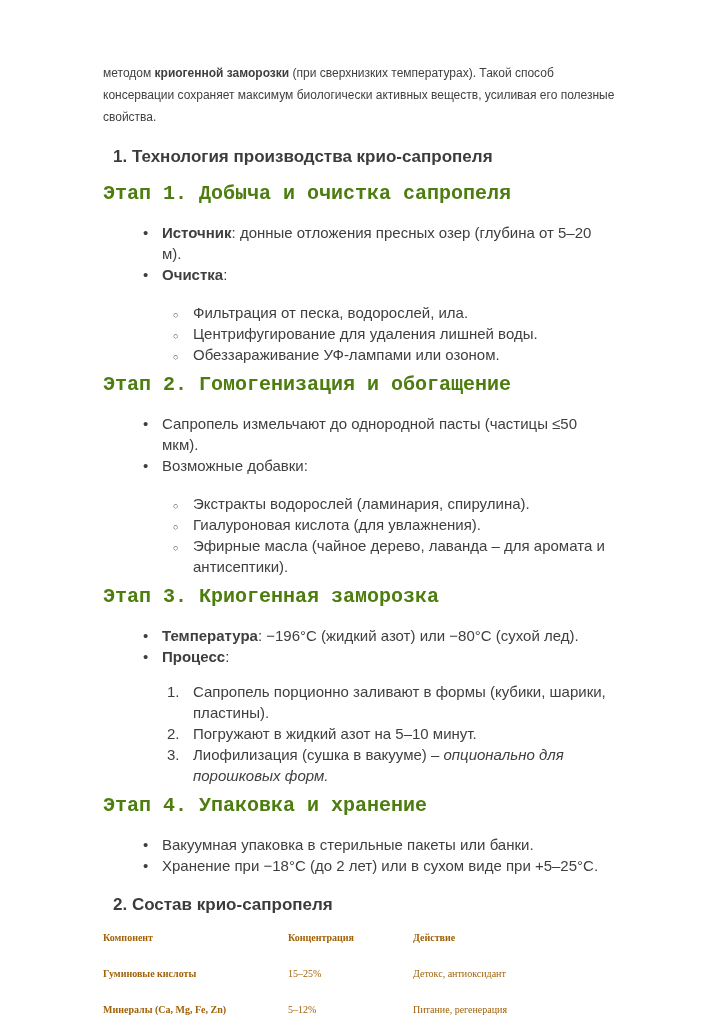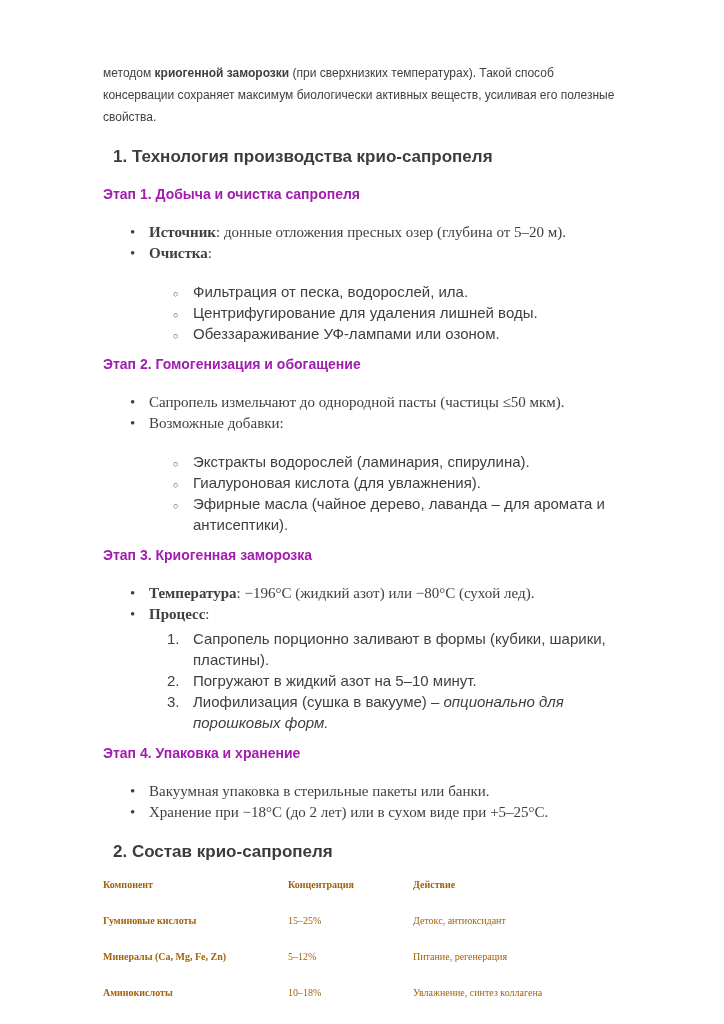--- a/index.html
+++ b/index.html
@@ -9,26 +9,26 @@
     width: 724px;
     height: 1024px;
     background: #ffffff;
     padding: 62px 104px 0 103px;
     font-family: "Liberation Sans", "DejaVu Sans", sans-serif;
     color: #3f3f3f;
     overflow: hidden;
   }
   .para { margin: 0 0 19px; font-size: 12px; line-height: 22px; }
   .h2 { margin: 0 10px 17px; font-size: 17px; line-height: 20px; font-weight: 700; color: #3c3c3c; }
-  .h3 { margin: 10px 0 18px; font-size: 14px; line-height: 20px; font-weight: 700; color: #a21caf; }
+  .h3 { margin: 10px 0 18px; font-size: 20px; line-height: 20px; font-weight: 700; color: #4d7c0f; font-family: Liberation Mono, monospace; }
   b { font-weight: 700; }
   i { font-style: italic; }
 
   ul, ol { font-size: 15px; line-height: 21px; }
-  .lvl1 { list-style: none; margin: 1px; padding: 0; font-family: Liberation Serif, serif; }
+  .lvl1 { list-style: none; margin: 14px; padding: 0; }
   .lvl1 > li { position: relative; padding-left: 45px; }
   .lvl1 > li::before { content: "\2022"; position: absolute; left: 26px; }
   .lvl1.standalone { margin-bottom: 19px; }
 
   .lvl2 { list-style: none; margin: 17px 0 10px; padding: 0; }
   .lvl2 > li { position: relative; padding-left: 90px; }
   ul.lvl2 > li::before {
     content: "\25CB"; position: absolute; left: 70px; top: 3px; font-size: 9px;
   }
   ol.steps { list-style: none; margin: 3px 0 10px; padding: 0; }

